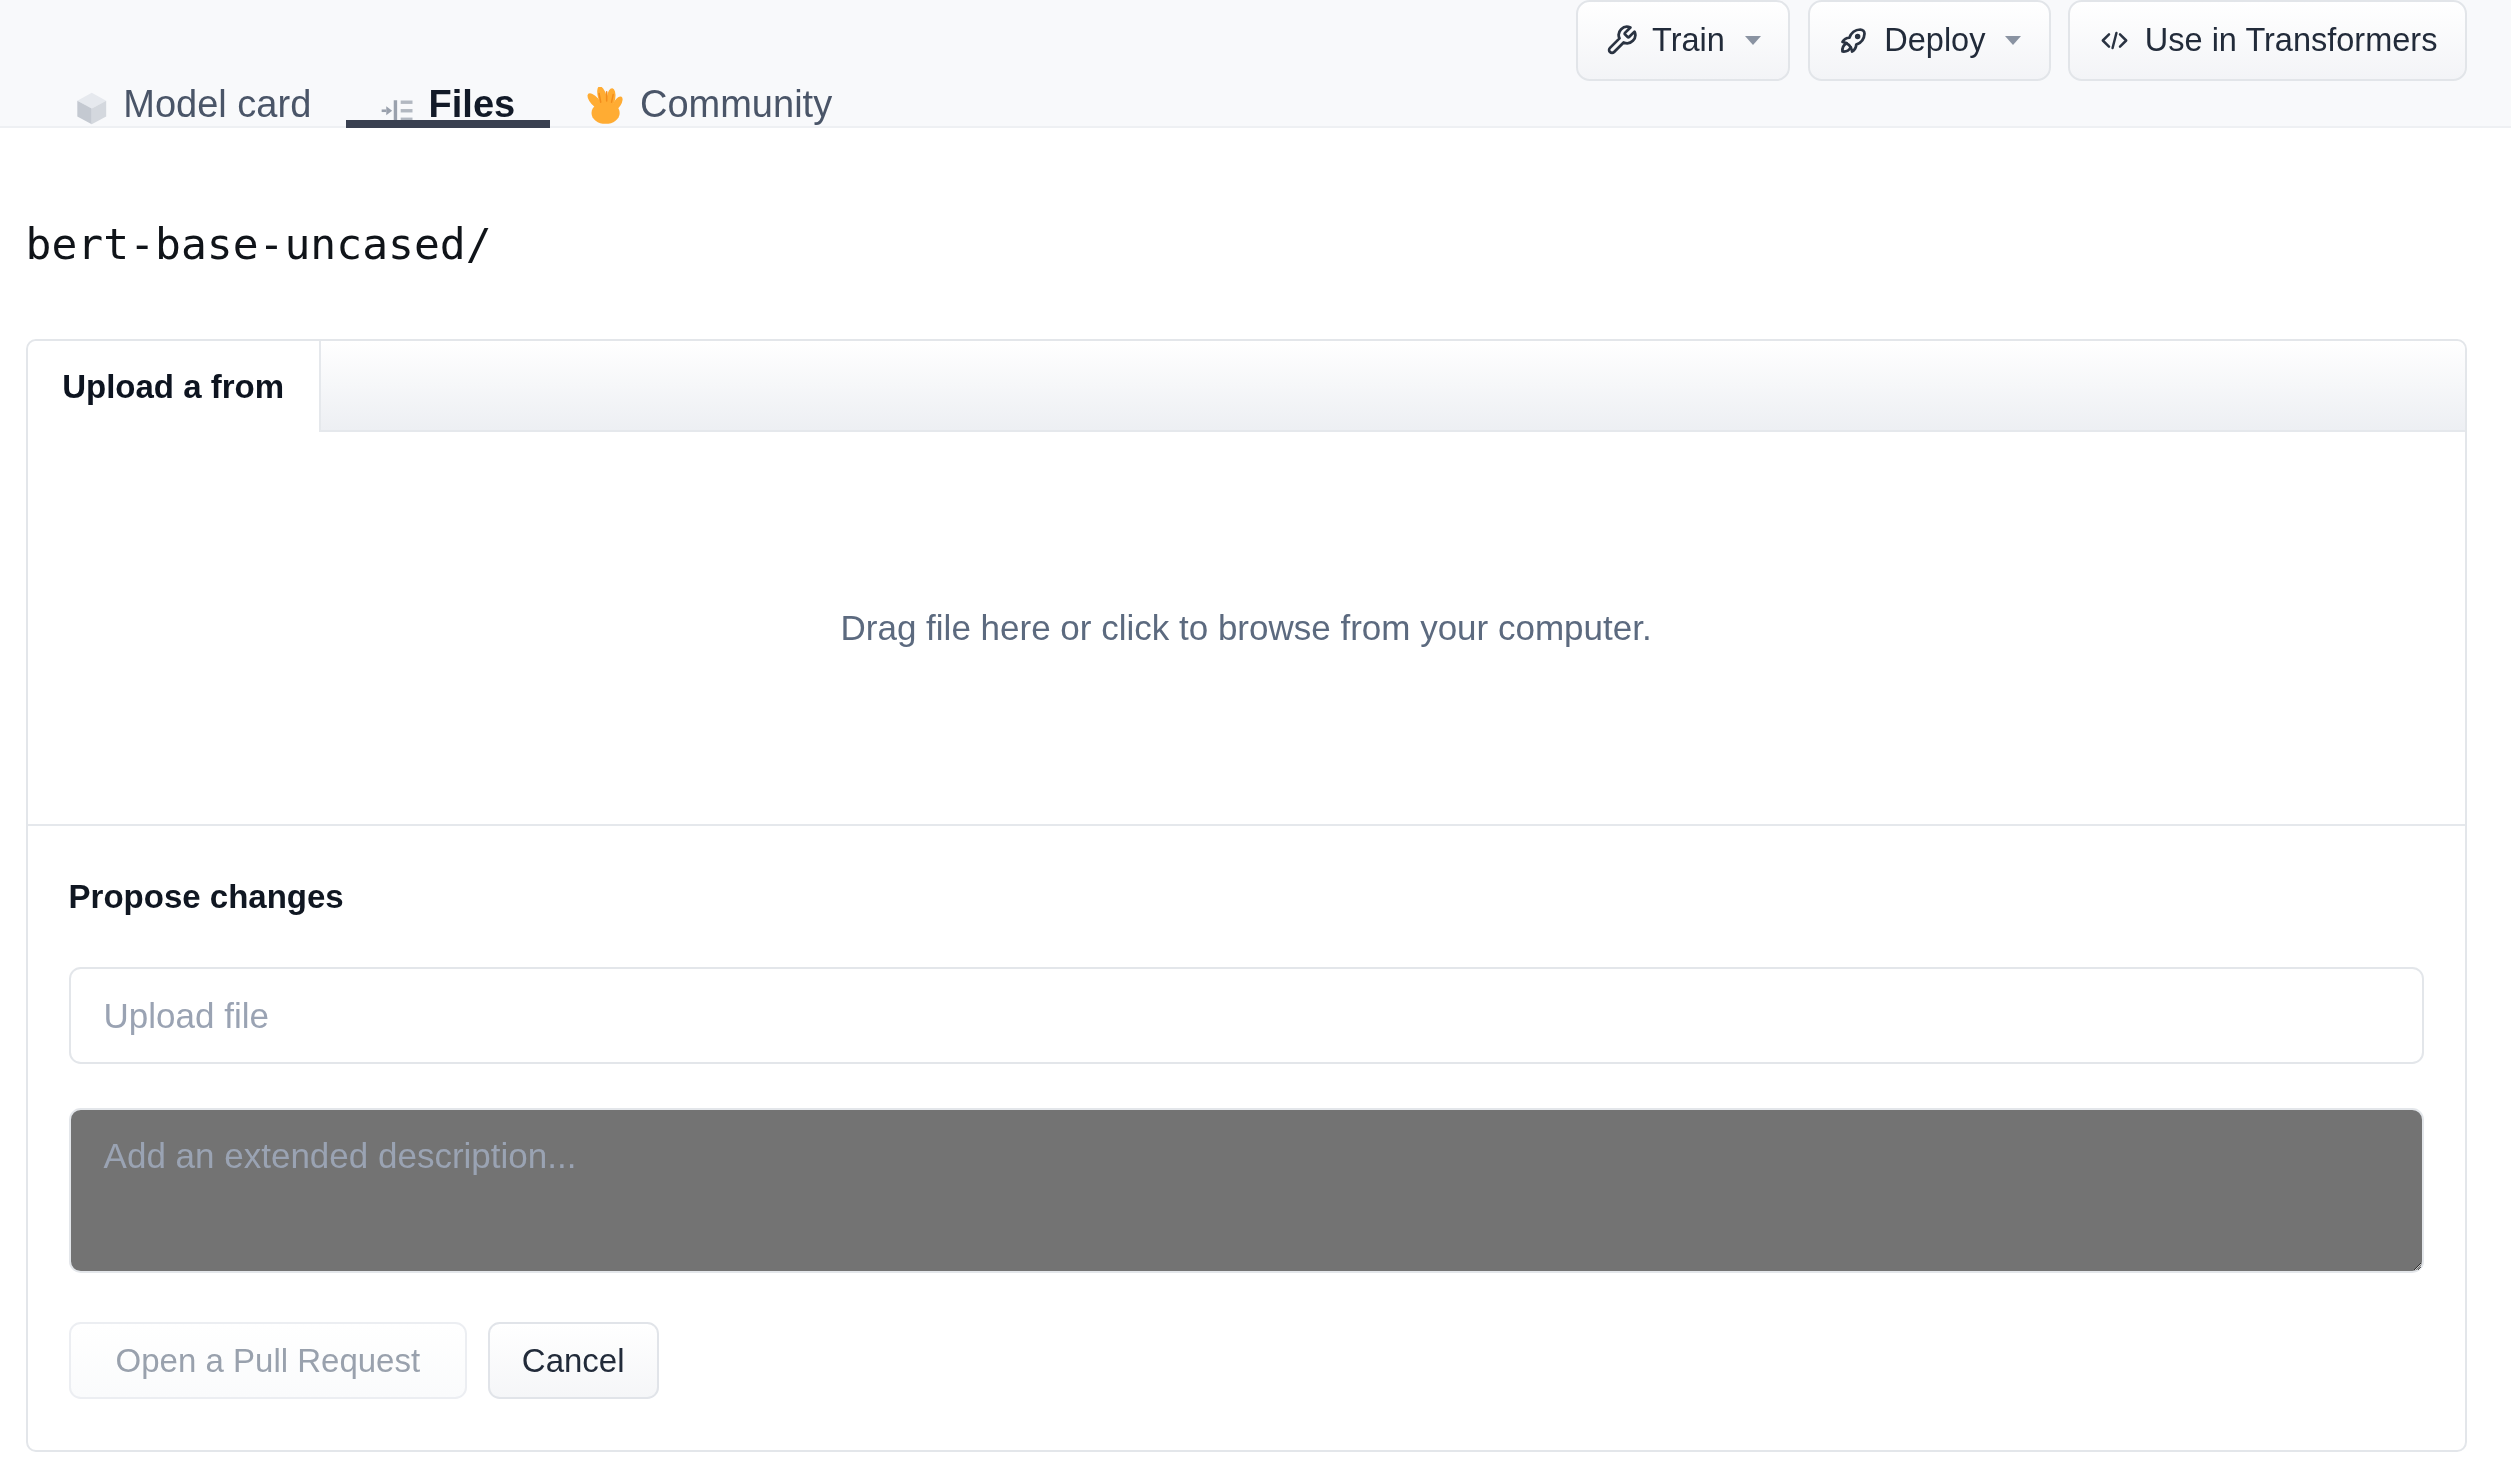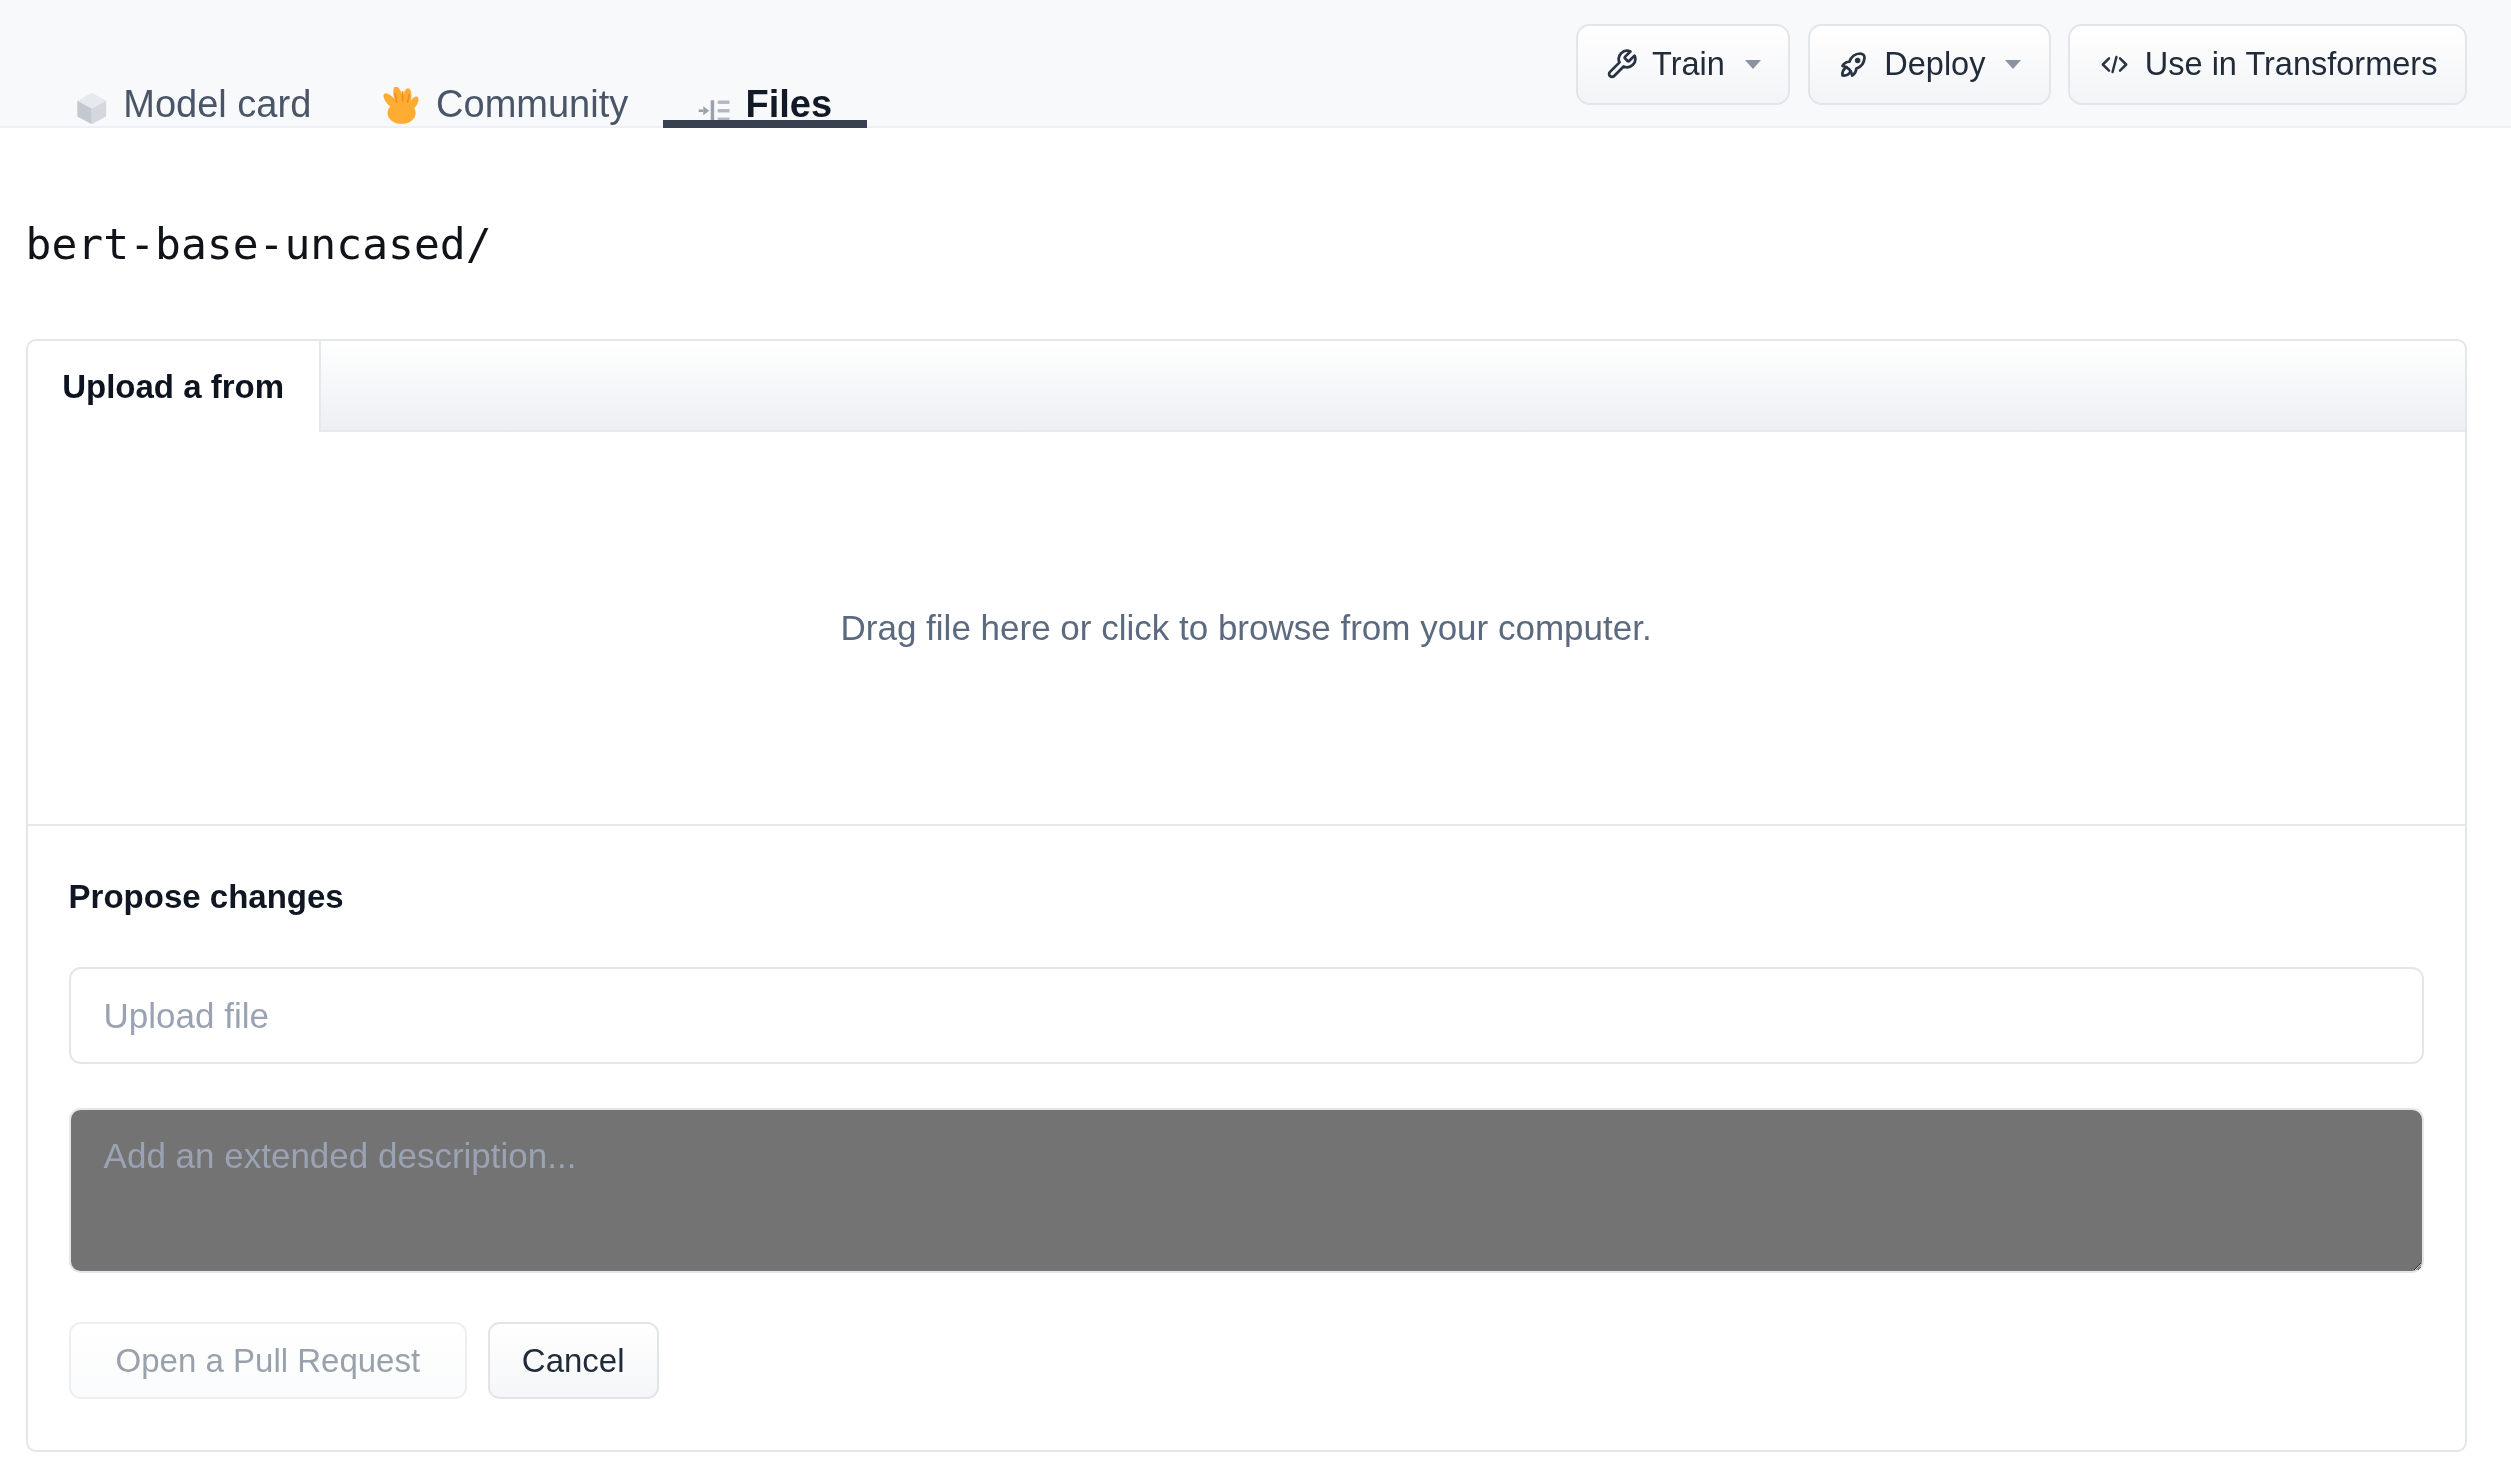--- a/index.html
+++ b/index.html
@@ -10,21 +10,21 @@
   .topbar { position:relative; width:100%; height:128px; background:#f8f9fb;
     border-bottom:2px solid #eef0f3; display:flex; align-items:stretch; }
   .tabs { display:flex; margin-left:41px; }
   .tab { position:relative; display:flex; align-items:flex-end; gap:15.8px;
     padding:0 35px; cursor:pointer; font-size:38px; color:#4a5568; }
   .tab .emoji-wrap { display:flex; align-items:center; }
   .tab.active { color:#121a28; font-weight:700; }
   .tab.active::after { content:""; position:absolute; left:0; right:0; bottom:-2px;
     height:7.9px; background:#394050; }
   .actions { position:absolute; right:45px; top:0; height:128px;
-    display:flex; align-items:center; gap:17.7px; }
+    display:flex; align-items:flex-start; gap:17.7px; }
   .btn { display:flex; align-items:center; gap:13.8px; height:81px; padding:0 27.6px;
     background:linear-gradient(180deg,#ffffff 0%,#f3f4f7 100%);
     border:2px solid #e2e5e9; border-radius:13.8px; font-size:32.5px; color:#222b3a;
     cursor:pointer; font-family:inherit; }
   .caret { width:0; height:0; border-left:8.9px solid transparent;
     border-right:8.9px solid transparent; border-top:9.9px solid #8a93a2; margin-left:5.9px; }
 
   
   .breadcrumb { margin:91px 0 0 25.6px; font-family:"DejaVu Sans Mono","Liberation Mono",monospace;
     font-size:43px; color:#101419; line-height:51px; }
@@ -75,52 +75,52 @@
       <span class="emoji-wrap">
         <svg class="icon-svg" width="31.5" height="35" viewBox="0 0 24 26">
           <polygon points="12,1 23,7 12,13 1,7" fill="#e6e9ee"></polygon>
           <polygon points="1,7 12,13 12,25 1,19" fill="#c4c9d1"></polygon>
           <polygon points="23,7 12,13 12,25 23,19" fill="#d4d8de"></polygon>
         </svg>
       </span>
       <span>Model card</span>
     </div>
 
+    <div class="tab active">
+      <span class="emoji-wrap">
+        <svg class="icon-svg" width="31.5" height="31.5" viewBox="0 0 24 24">
+          <line x1="0.5" y1="12" x2="4" y2="12" stroke="#9aa1ad" stroke-width="2"></line>
+          <polygon points="4,8.5 8.5,12 4,15.5" fill="#9aa1ad"></polygon>
+          <line x1="11" y1="4" x2="11" y2="20" stroke="#9aa1ad" stroke-width="2.6"></line>
+          <line x1="15" y1="5.5" x2="24" y2="5.5" stroke="#b2b8c1" stroke-width="2.6"></line>
+          <line x1="15" y1="12" x2="24" y2="12" stroke="#b2b8c1" stroke-width="2.6"></line>
+          <line x1="15" y1="18.5" x2="24" y2="18.5" stroke="#b2b8c1" stroke-width="2.6"></line>
+        </svg>
+      </span>
+      <span>Files</span>
+    </div>
+
     <div class="tab">
       <span class="emoji-wrap">
         <svg class="icon-svg" width="39" height="39" viewBox="0 0 36 36">
           <g fill="#FFAC33">
             <ellipse cx="9" cy="13" rx="4" ry="9" transform="rotate(-42 9 13)"></ellipse>
             <ellipse cx="16" cy="9" rx="4" ry="10" transform="rotate(-16 16 9)"></ellipse>
             <ellipse cx="24" cy="10" rx="4" ry="9" transform="rotate(8 24 10)"></ellipse>
             <ellipse cx="30" cy="15" rx="3.4" ry="7" transform="rotate(32 30 15)"></ellipse>
             <ellipse cx="19" cy="24" rx="13" ry="10"></ellipse>
           </g>
           <g stroke="#F28C1B" stroke-width="1.4" stroke-linecap="round">
             <line x1="13" y1="6" x2="14.5" y2="14"></line>
             <line x1="20" y1="4.5" x2="20" y2="13"></line>
             <line x1="26" y1="7" x2="24.5" y2="14"></line>
           </g>
         </svg>
       </span>
       <span>Community</span>
-    </div>
-
-    <div class="tab active">
-      <span class="emoji-wrap">
-        <svg class="icon-svg" width="31.5" height="31.5" viewBox="0 0 24 24">
-          <line x1="0.5" y1="12" x2="4" y2="12" stroke="#9aa1ad" stroke-width="2"></line>
-          <polygon points="4,8.5 8.5,12 4,15.5" fill="#9aa1ad"></polygon>
-          <line x1="11" y1="4" x2="11" y2="20" stroke="#9aa1ad" stroke-width="2.6"></line>
-          <line x1="15" y1="5.5" x2="24" y2="5.5" stroke="#b2b8c1" stroke-width="2.6"></line>
-          <line x1="15" y1="12" x2="24" y2="12" stroke="#b2b8c1" stroke-width="2.6"></line>
-          <line x1="15" y1="18.5" x2="24" y2="18.5" stroke="#b2b8c1" stroke-width="2.6"></line>
-        </svg>
-      </span>
-      <span>Files</span>
     </div>
   </nav>
 
   <div class="actions">
 
     <button class="btn">
       <span>
         <svg class="icon-svg" width="33" height="33" viewBox="0 0 24 24" fill="none" stroke="#2a3342" stroke-width="2" stroke-linecap="round" stroke-linejoin="round">
           <path d="M14.7 6.3a1 1 0 0 0 0 1.4l1.6 1.6a1 1 0 0 0 1.4 0l3.77-3.77a6 6 0 0 1-7.94 7.94l-6.91 6.91a2.12 2.12 0 0 1-3-3l6.91-6.91a6 6 0 0 1 7.94-7.94l-3.76 3.76z"></path>
         </svg>

